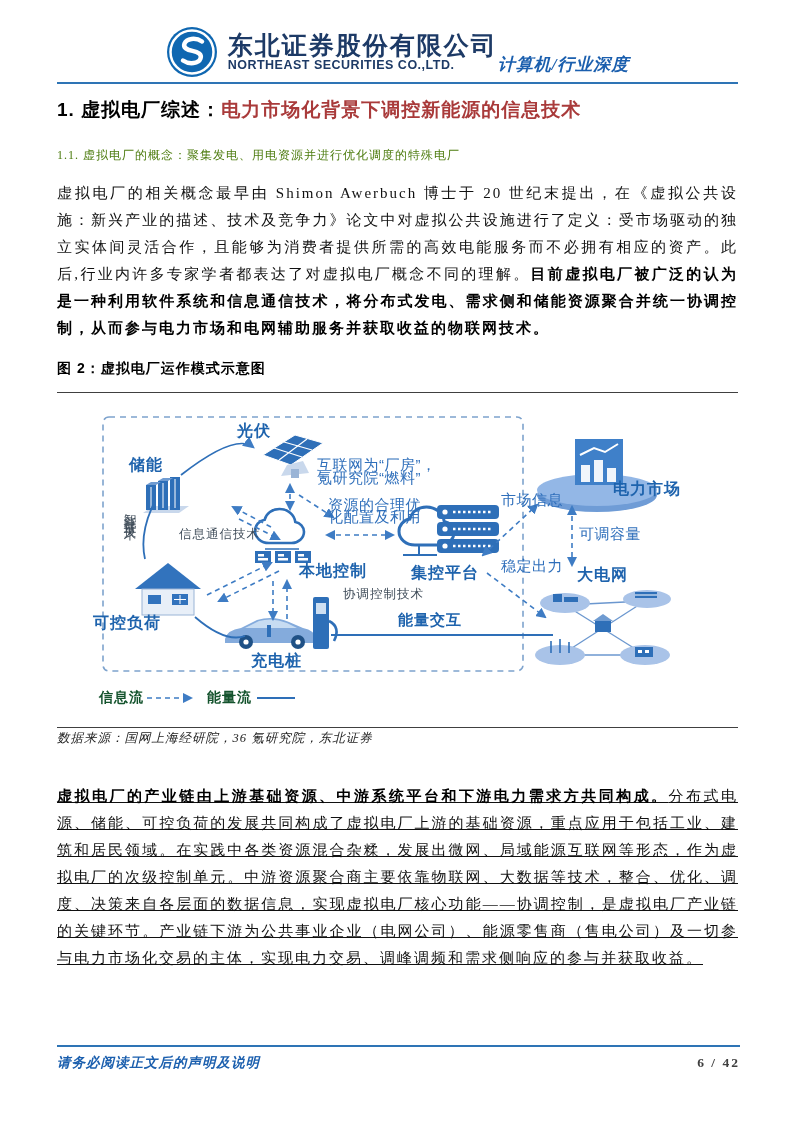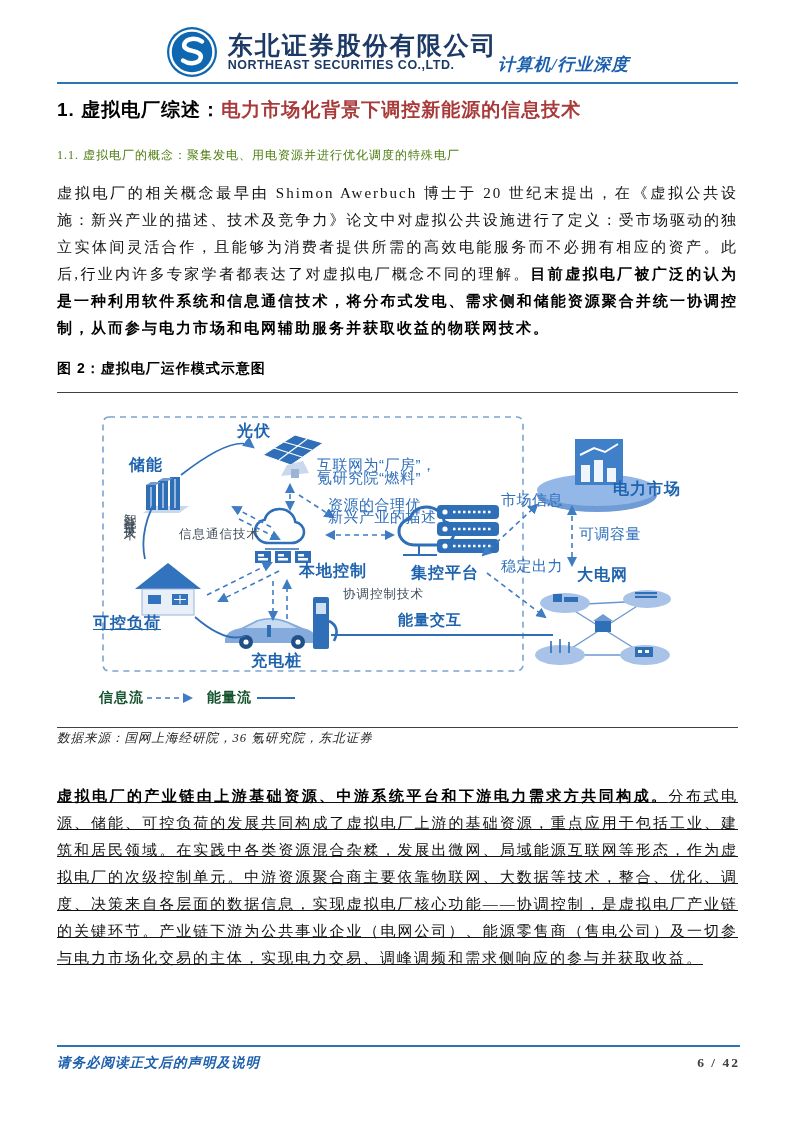--- a/index.html
+++ b/index.html
@@ -224,33 +224,33 @@
           </g>
 
           <g>
             <path d="M62 293 H106" stroke="#3e7cc4" stroke-width="1.6" stroke-dasharray="5 4" fill="none" marker-end="url(#arr)"></path>
             <path d="M172 293 H210" stroke="#2e6fb8" stroke-width="2.2" fill="none"></path>
           </g>
         </svg>
 
         <div class="lbl n" style="left:152px;top:16px;">光伏</div>
         <div class="lbl n" style="left:44px;top:50px;">储能</div>
-        <div class="lbl n" style="left:8px;top:208px;text-decoration:underline;">可控负荷</div>
+        <div class="lbl n" style="left:8px;top:208px;">可控负荷</div>
         <div class="lbl n" style="left:166px;top:246px;">充电桩</div>
         <div class="lbl n" style="left:214px;top:156px;">本地控制</div>
         <div class="lbl n" style="left:326px;top:158px;">集控平台</div>
         <div class="lbl n" style="left:528px;top:74px;">电力市场</div>
         <div class="lbl n" style="left:492px;top:160px;">大电网</div>
 
         <div class="lbl d vert" style="left:36px;top:98px;height:110px;">智能计量技术</div>
         <div class="lbl d" style="left:94px;top:121px;">信息通信技术</div>
         <div class="lbl a" style="left:232px;top:53px;">互联网为“厂房”，</div>
         <div class="lbl a" style="left:232px;top:66px;">氪研究院“燃料”</div>
         <div class="lbl a" style="left:243px;top:93px;">资源的合理优</div>
-        <div class="lbl a" style="left:243px;top:105px;">新兴产业的描述</div>
+        <div class="lbl a" style="left:243px;top:105px;">化配置及利用</div>
         <div class="lbl a" style="left:416px;top:88px;">市场信息</div>
         <div class="lbl a" style="left:494px;top:122px;">可调容量</div>
         <div class="lbl a" style="left:416px;top:154px;">稳定出力</div>
         <div class="lbl d" style="left:258px;top:181px;">协调控制技术</div>
         <div class="lbl n" style="left:313px;top:206px;font-size:15px;">能量交互</div>
 
         <div class="lbl lg" style="left:14px;top:284px;">信息流</div>
         <div class="lbl lg" style="left:122px;top:284px;">能量流</div>
       </div>
 

